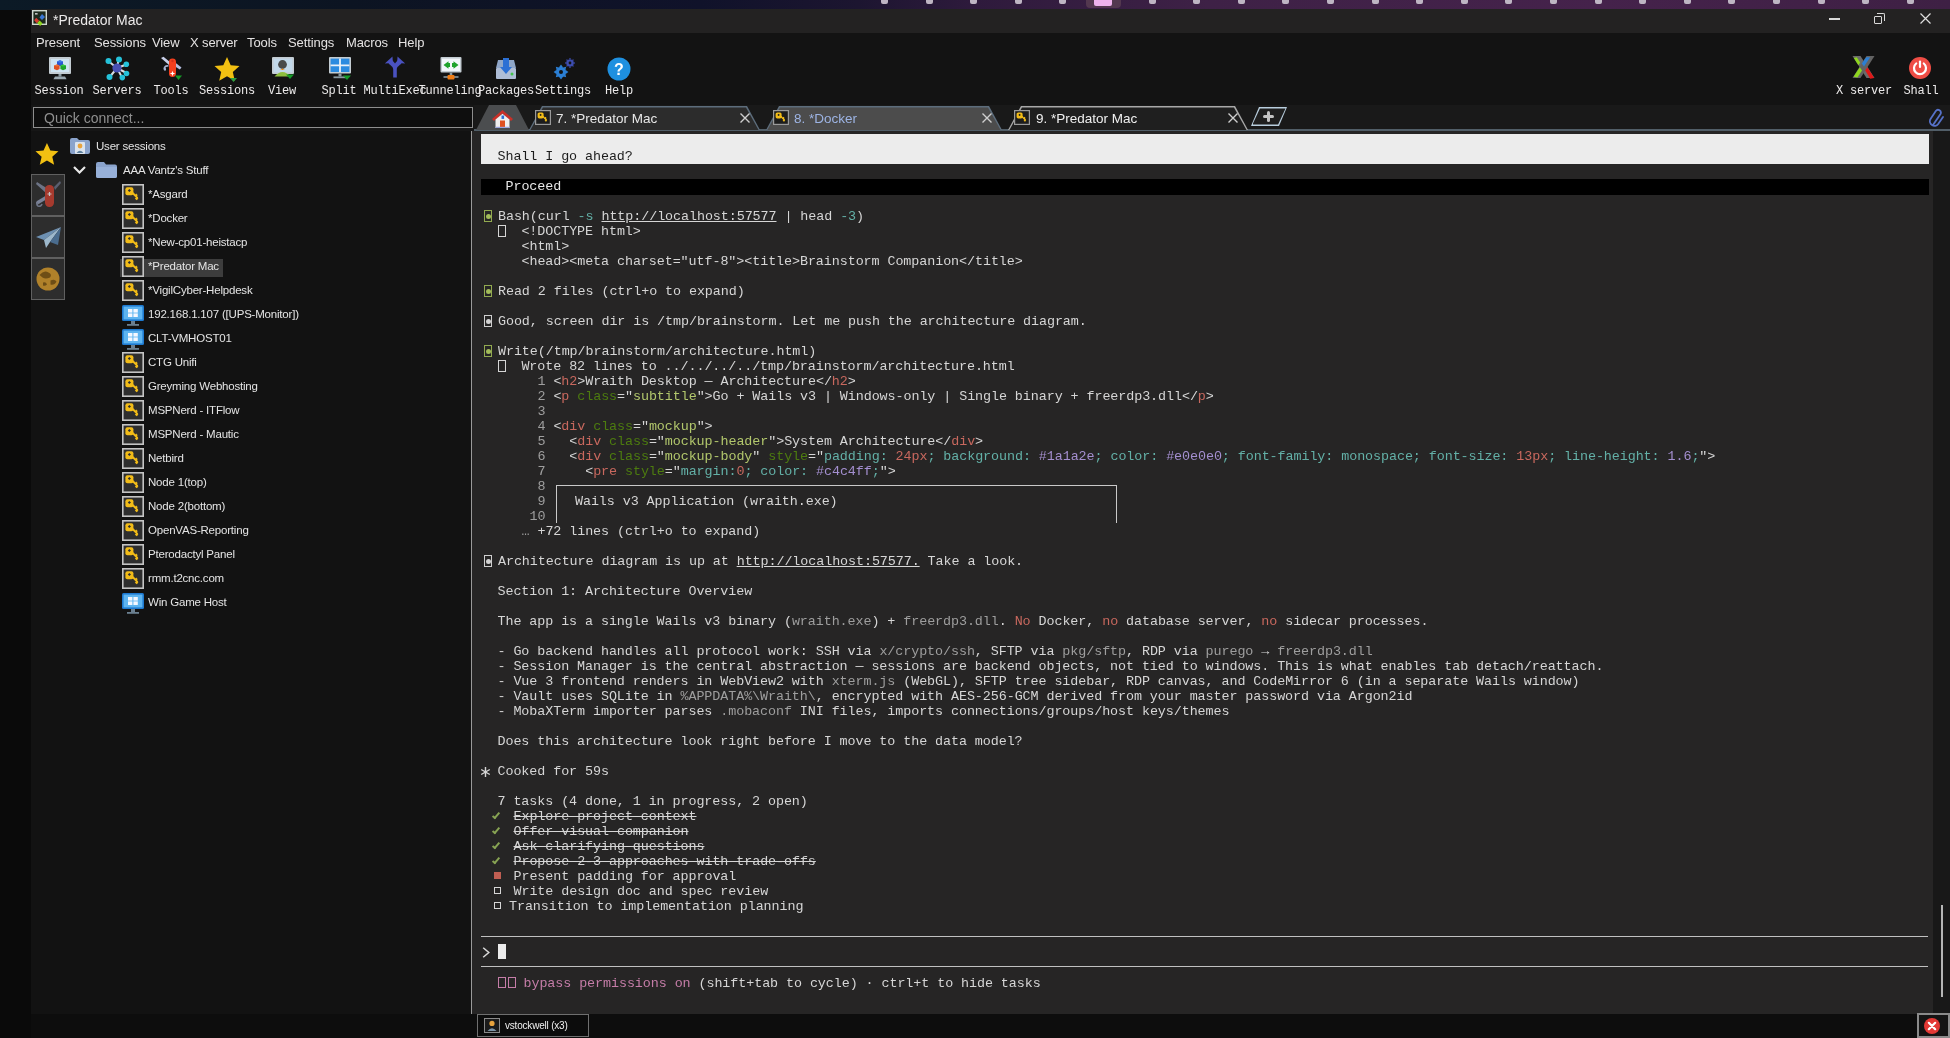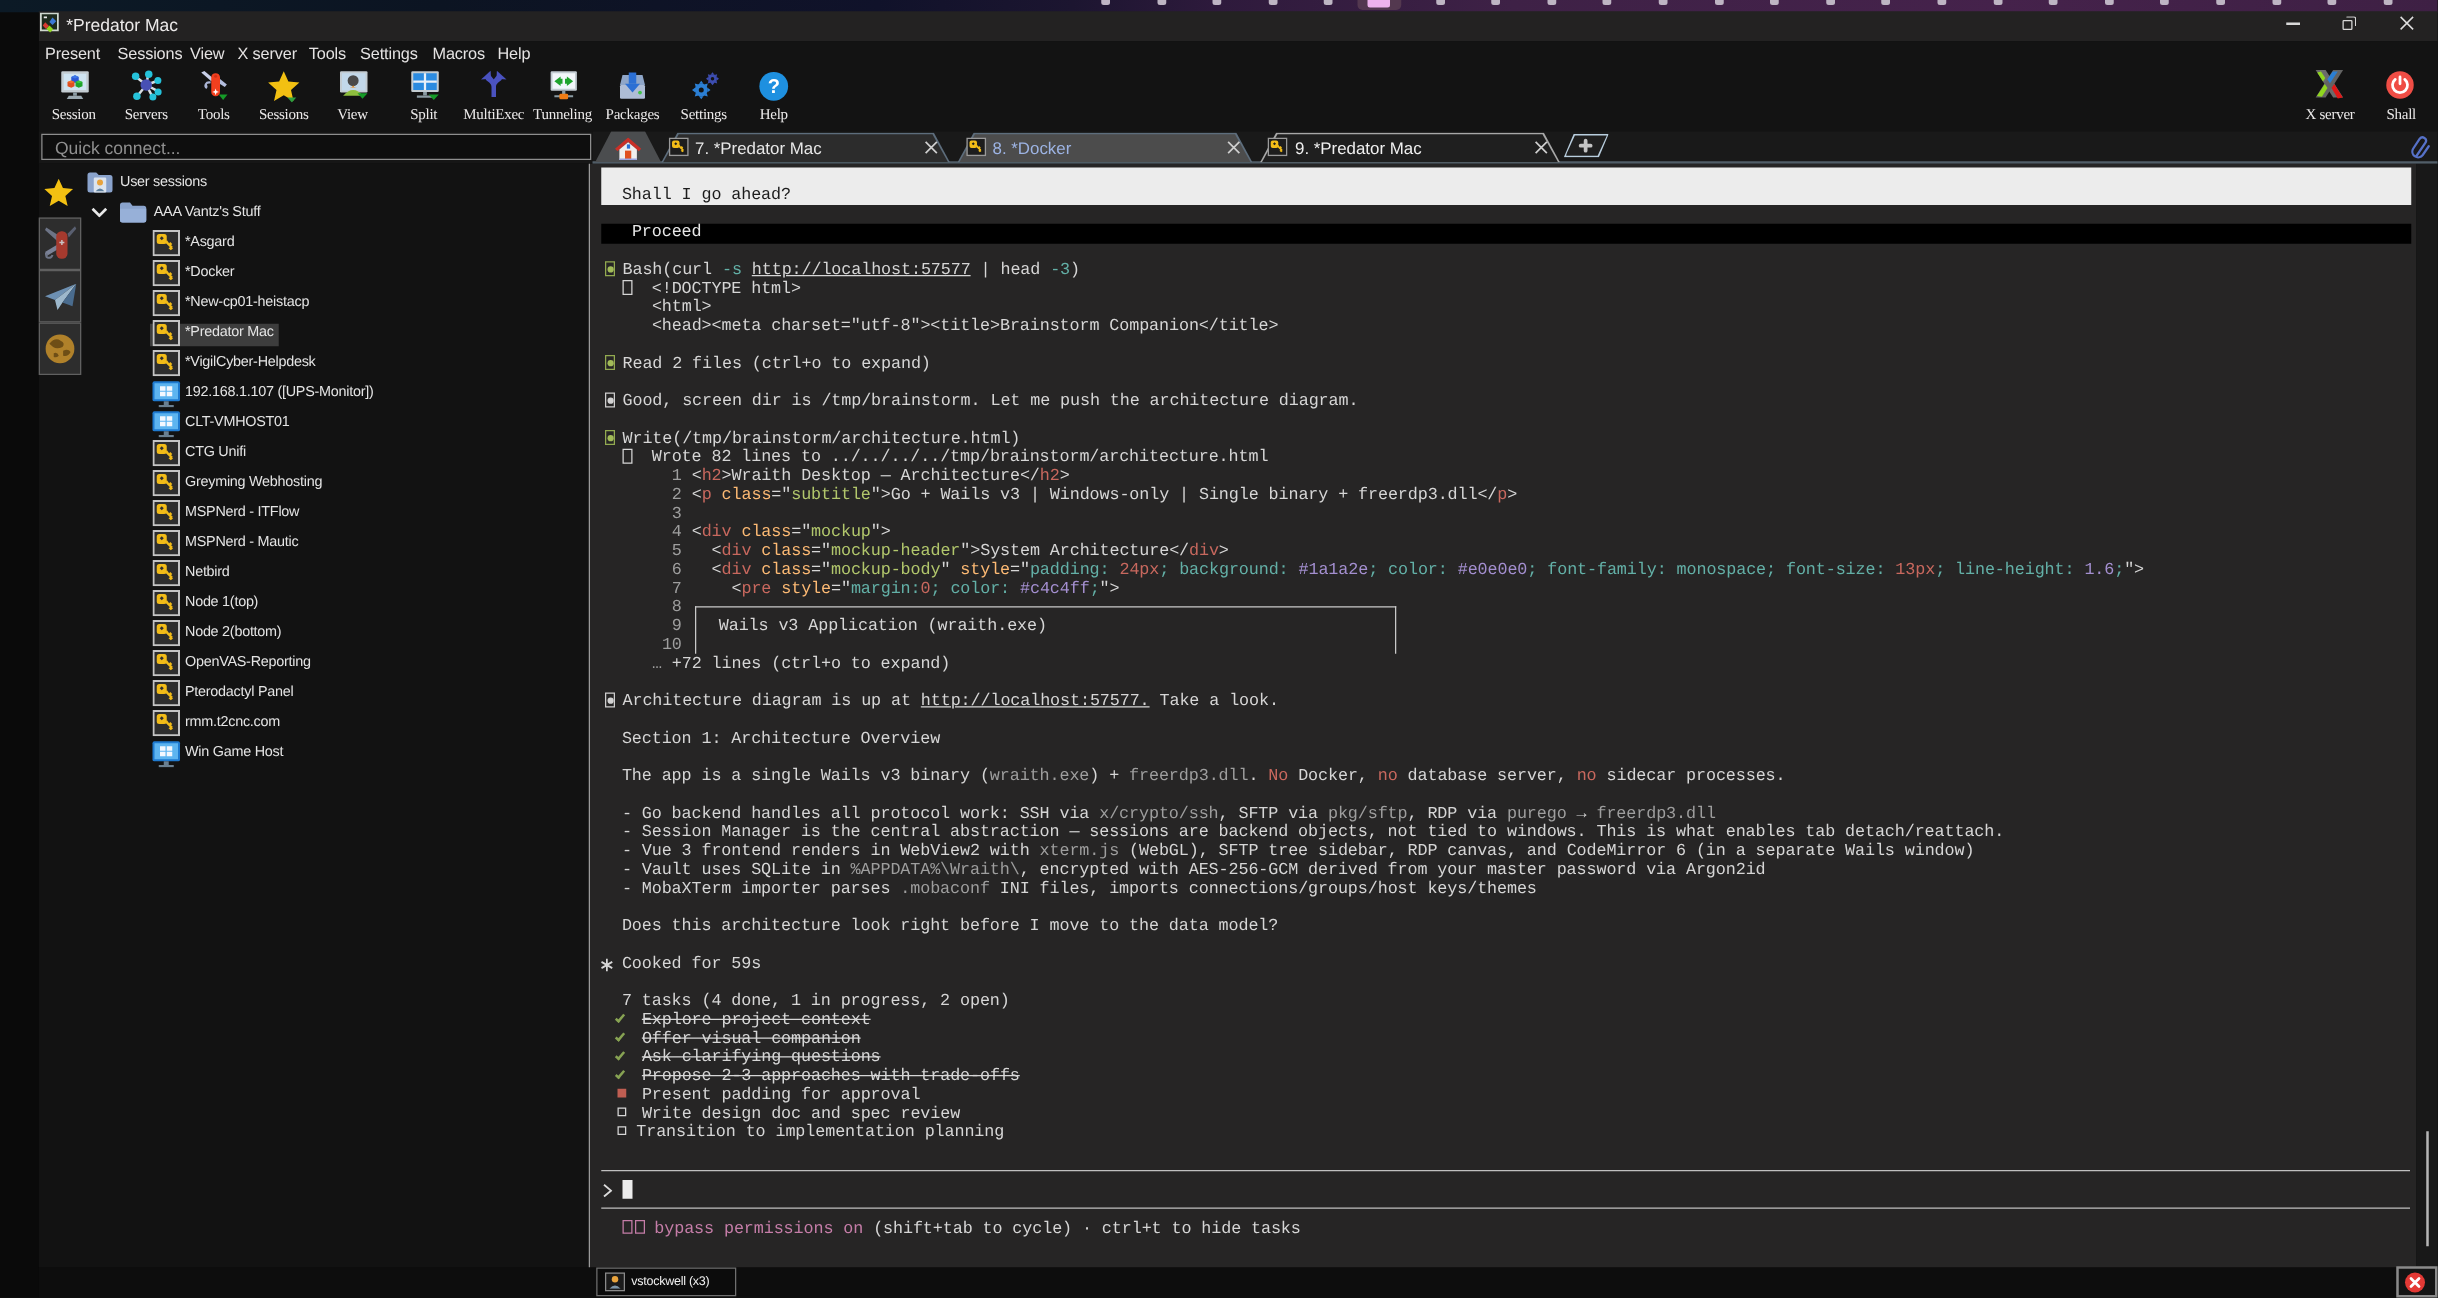--- a/index.html
+++ b/index.html
@@ -2,38 +2,38 @@
 <html><head>
 <meta charset="utf-8">
 <style>
 html,body{margin:0;padding:0;width:1950px;height:1038px;background:#0b0b0b;overflow:hidden}
 *{box-sizing:border-box}
 .a{position:absolute}
 .sans{font-family:"Liberation Sans",sans-serif}
 .t{position:absolute;font:13.4px/15px "Liberation Mono",monospace;white-space:pre;color:#d6d6d6;letter-spacing:-0.08px}
 .g{color:#9e9e9e}
 .rd{color:#c8685e}
-.gn{color:#fdba74}
+.gn{color:#4d7c0f}
 .gs{color:#b2c76c}
 .te{color:#63b0a7}
 .pu{color:#a48fd0}
 .pk{color:#c57da8}
 .un{text-decoration:underline}
 .st{text-decoration:line-through}
 .cb{display:inline-block;width:8px;height:12px;border:1px solid #92aa50;position:relative;vertical-align:-2px;margin-left:2.5px;margin-right:6px}
 .cb i{position:absolute;left:0.5px;top:2.5px;width:5px;height:5px;border-radius:50%;background:#a2bb58}
 .cbw{display:inline-block;width:8px;height:12px;border:1px solid #cfcfcf;position:relative;vertical-align:-2px;margin-left:2.5px;margin-right:6px}
 .cbw i{position:absolute;left:0.5px;top:2.5px;width:5px;height:5px;border-radius:50%;background:#d2d2d2}
 .tf{display:inline-block;width:8px;height:12px;border:1px solid #d6d6d6;vertical-align:-2px}
 .tfp{display:inline-block;width:8px;height:11px;border:1px solid #c57da8;vertical-align:-1px}
 .ck{display:inline-block;width:4px;height:8px;border-right:2px solid #87a353;border-bottom:2px solid #87a353;transform:rotate(40deg);vertical-align:1px}
 .sq{display:inline-block;width:7px;height:7px;background:#bf5e52;vertical-align:1px}
 .osq{display:inline-block;width:7px;height:7px;border:1px solid #d6d6d6;vertical-align:1px}
 .mi{position:absolute;font-family:"Liberation Sans",sans-serif;font-size:13px;letter-spacing:-0.1px;color:#e4e2e2}
-.tlab{position:absolute;font-family:Liberation Serif, serif;font-size:12px;letter-spacing:-0.2px;color:#eceaea;transform:translateX(-50%)}
+.tlab{position:absolute;font-family:Liberation Mono, monospace;font-size:12px;letter-spacing:-0.2px;color:#eceaea;transform:translateX(-50%)}
 .trow{position:absolute;font-family:"Liberation Sans",sans-serif;font-size:11.5px;letter-spacing:-0.2px;color:#e4e4e4}
 </style>
 </head>
 <body>
 <div class="a" style="left:0;top:0;width:1950px;height:10px;background:linear-gradient(90deg,#0c1a26 0%,#0c1422 18%,#10122a 36%,#1c1530 44%,#2e1a3c 50%,#3e2146 62%,#45224b 82%,#3e2044 100%)"></div>
 <div class="a" style="left:881px;top:0;width:7px;height:4px;background:#beb5c3;border-radius:0 0 2px 2px"></div>
 <div class="a" style="left:926px;top:0;width:7px;height:4px;background:#beb5c3;border-radius:0 0 2px 2px"></div>
 <div class="a" style="left:970px;top:0;width:7px;height:4px;background:#beb5c3;border-radius:0 0 2px 2px"></div>
 <div class="a" style="left:1015px;top:0;width:7px;height:4px;background:#beb5c3;border-radius:0 0 2px 2px"></div>
 <div class="a" style="left:1059px;top:0;width:7px;height:4px;background:#beb5c3;border-radius:0 0 2px 2px"></div>

